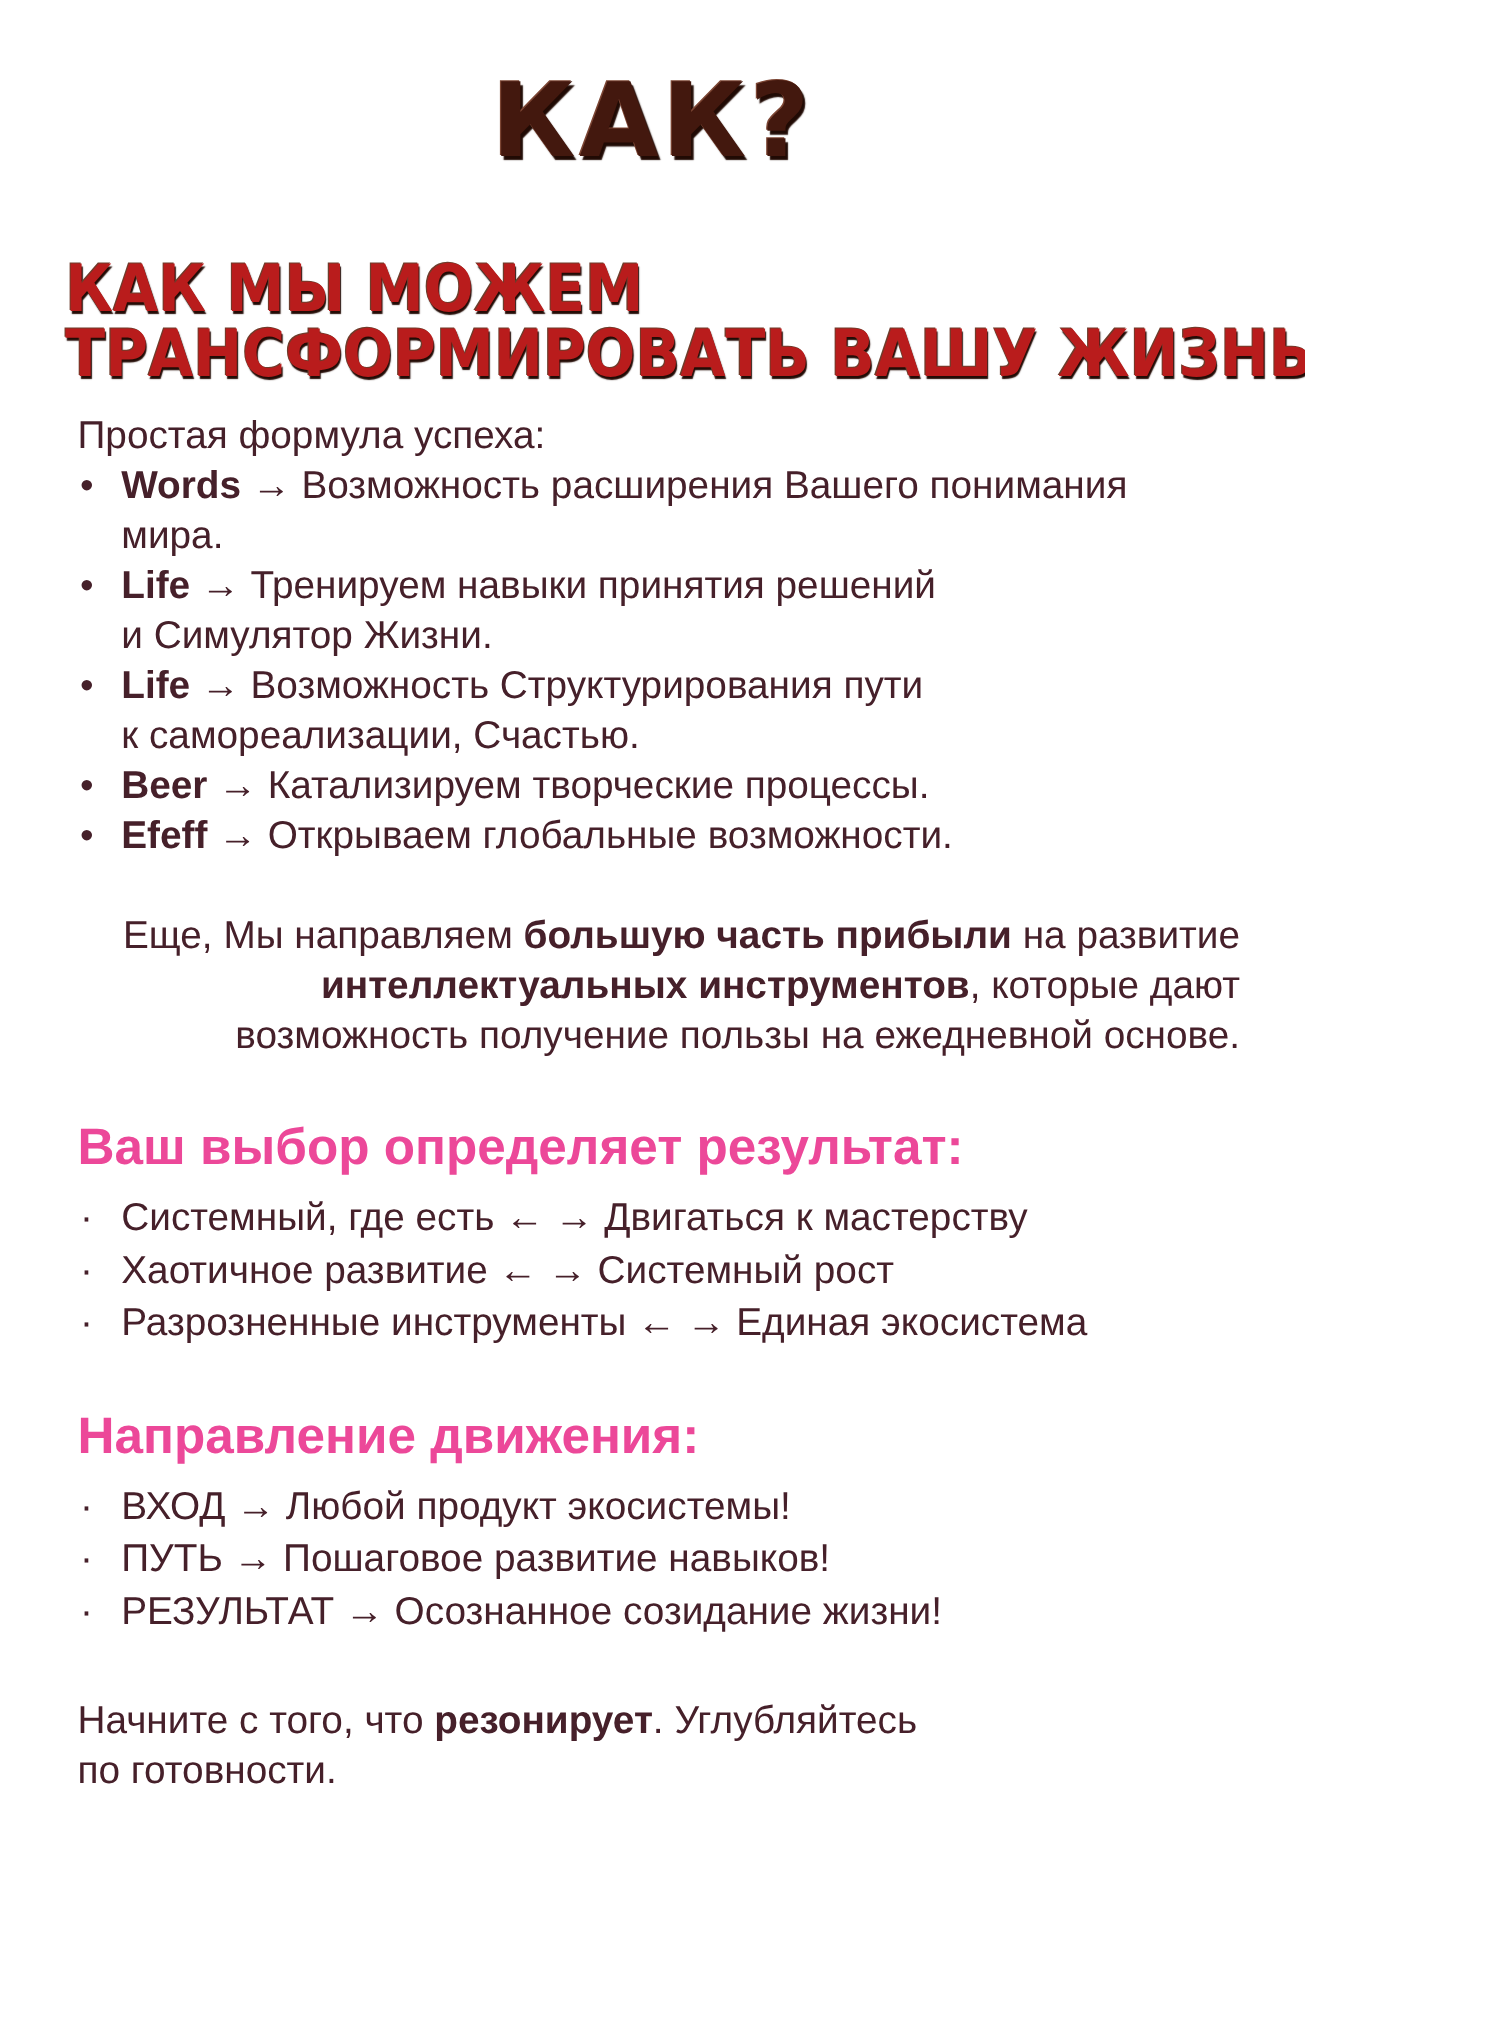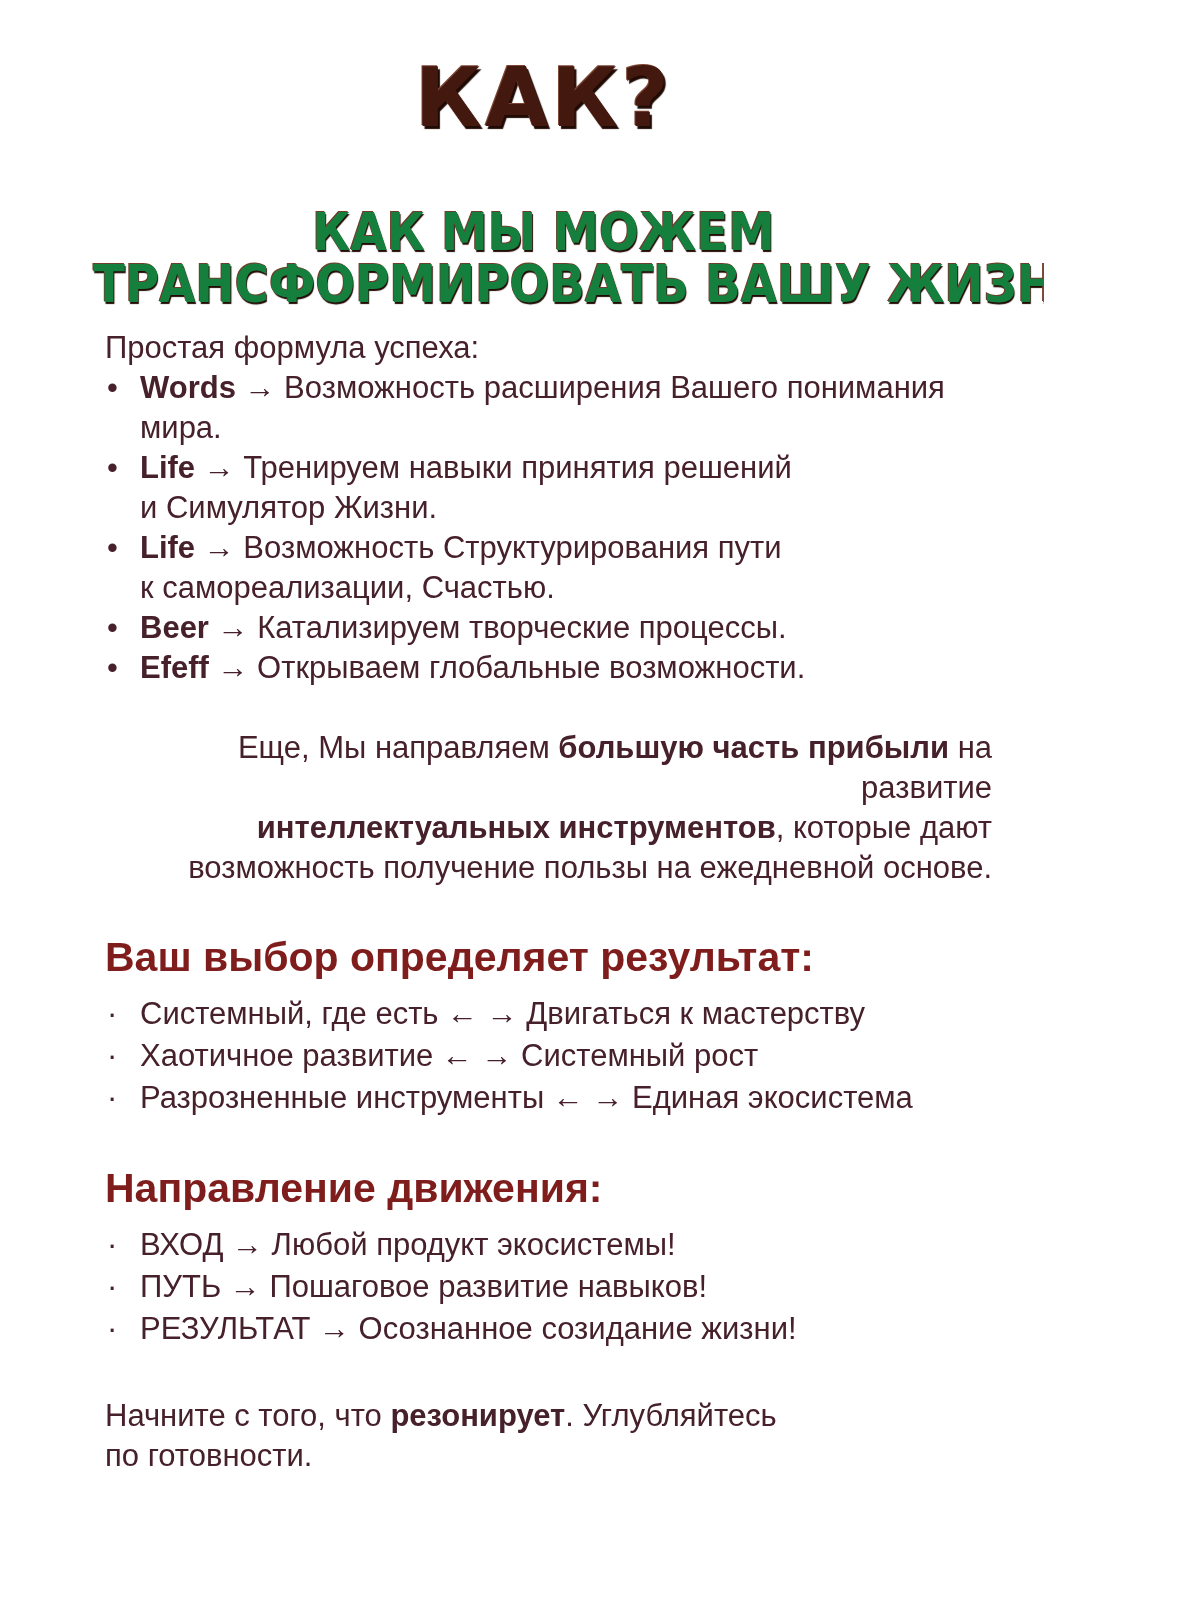--- a/index.html
+++ b/index.html
@@ -6,44 +6,42 @@
   .page {
     position: relative;
     width: 1044px;
     height: 1620px;
     background: #ffffff;
     overflow: hidden;
     font-family: "Liberation Sans", sans-serif;
     color: #46202a;
     box-sizing: border-box;
     padding-top: 46px;
-    padding-left: 43px;
   }
 
   
   .main-title {
     margin: 0;
     text-align: center;
     font-family: "DejaVu Sans", sans-serif;
     font-weight: 800;
     font-size: 82px;
     line-height: 104px;
     letter-spacing: 3px;
     color: #43180e;
     text-shadow:
       -1px -1px 0 #7c4634,
        2px  3px 1px #200a04;
   }
 
   .subtitle {
     margin-top: 56px;
-    text-align: center;
     font-family: "DejaVu Sans", sans-serif;
     font-weight: 800;
-    color: #15803d;
+    color: #b91c1c;
     font-size: 52px;
     line-height: 52px;
     text-shadow:
       -1px -1px 0 #6e3d2c,
        1px  2px 1px #230b05;
   }
   .subtitle .sub-line {
     display: block;
     transform: scaleX(0.9);
     transform-origin: 50% 50%;
@@ -74,21 +72,21 @@
 
   .para-online { margin-top: 18px; }
   .para-profit { margin-top: 40px; text-align: right; }
 
   .section-heading {
     margin: 0;
     margin-top: 46px;
     font-size: 41px;
     line-height: 47px;
     font-weight: 700;
-    color: #7f1d1d;
+    color: #ec4899;
   }
   .spaced-list { margin-top: 12px; line-height: 42px; }
 
   .closing-para { margin-top: 46px; }
 </style>
 </head>
 <body>
 
 <div class="page">
 

